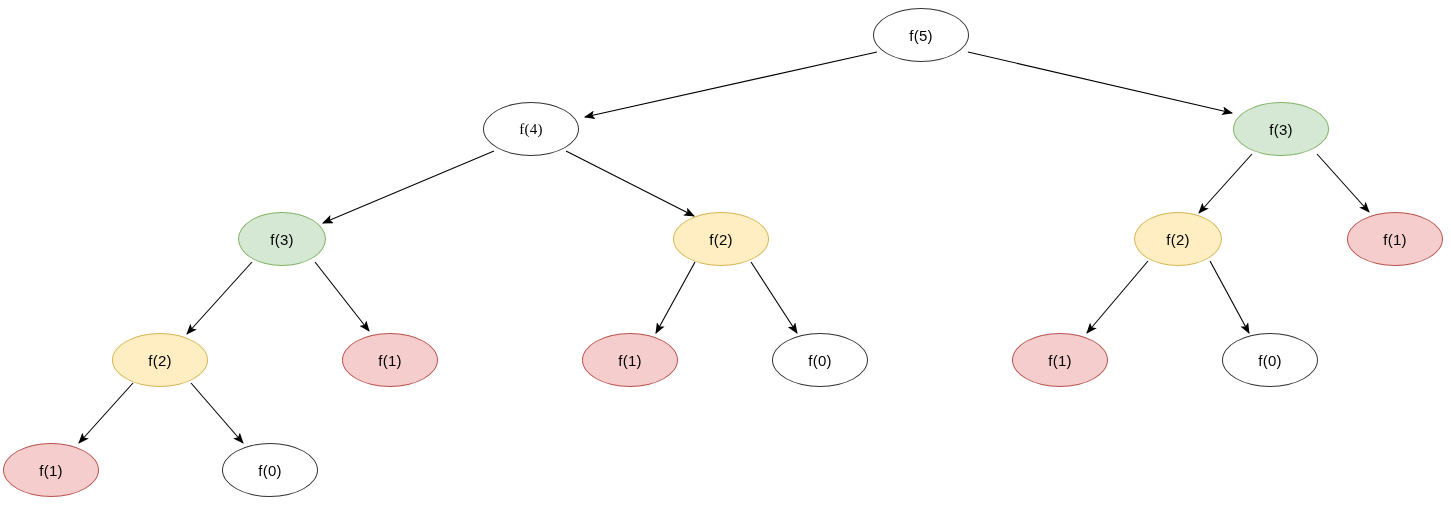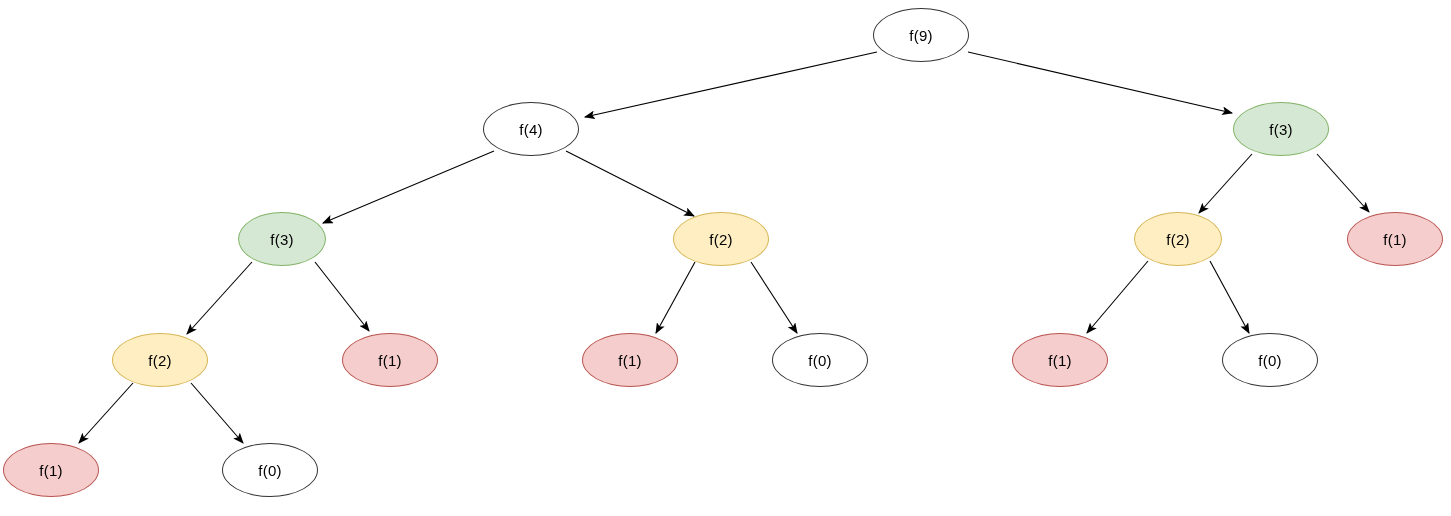--- a/index.html
+++ b/index.html
@@ -65,23 +65,23 @@
         <line x1="695" y1="262" x2="656" y2="333" stroke="#000000" stroke-width="1.1" marker-end="url(#arrowhead)"></line>
         <line x1="751" y1="262" x2="797" y2="333" stroke="#000000" stroke-width="1.1" marker-end="url(#arrowhead)"></line>
         <line x1="1148" y1="261" x2="1087" y2="333" stroke="#000000" stroke-width="1.1" marker-end="url(#arrowhead)"></line>
         <line x1="1210" y1="261" x2="1249" y2="333" stroke="#000000" stroke-width="1.1" marker-end="url(#arrowhead)"></line>
         <line x1="133" y1="383" x2="79" y2="443" stroke="#000000" stroke-width="1.1" marker-end="url(#arrowhead)"></line>
         <line x1="191" y1="383" x2="243" y2="443" stroke="#000000" stroke-width="1.1" marker-end="url(#arrowhead)"></line>
       </g>
   </svg>
   <div id="nodes-group">
       <div class="node" style="left: 873px; top: 8px; width: 96px; height: 54px; background: rgb(255, 255, 255); border-color: rgb(51, 51, 51);">
-        <span class="node-label">f(9)</span>
+        <span class="node-label">f(5)</span>
       </div>
-      <div class="node" style="left: 483px; top: 102px; width: 96px; height: 54px; background: rgb(255, 255, 255); border-color: rgb(51, 51, 51);">
+      <div class="node" style="left: 483px; top: 102px; width: 96px; height: 54px; background: rgb(255, 255, 255); border-color: rgb(51, 51, 51); font-family: Liberation Serif, serif;">
         <span class="node-label">f(4)</span>
       </div>
       <div class="node" style="left: 1233px; top: 102px; width: 96px; height: 54px; background: rgb(213, 232, 212); border-color: rgb(130, 179, 102);">
         <span class="node-label">f(3)</span>
       </div>
       <div class="node" style="left: 238px; top: 212px; width: 88px; height: 54px; background: rgb(213, 232, 212); border-color: rgb(130, 179, 102);">
         <span class="node-label">f(3)</span>
       </div>
       <div class="node" style="left: 673px; top: 212px; width: 96px; height: 54px; background: rgb(255, 238, 194); border-color: rgb(214, 182, 86);">
         <span class="node-label">f(2)</span>

